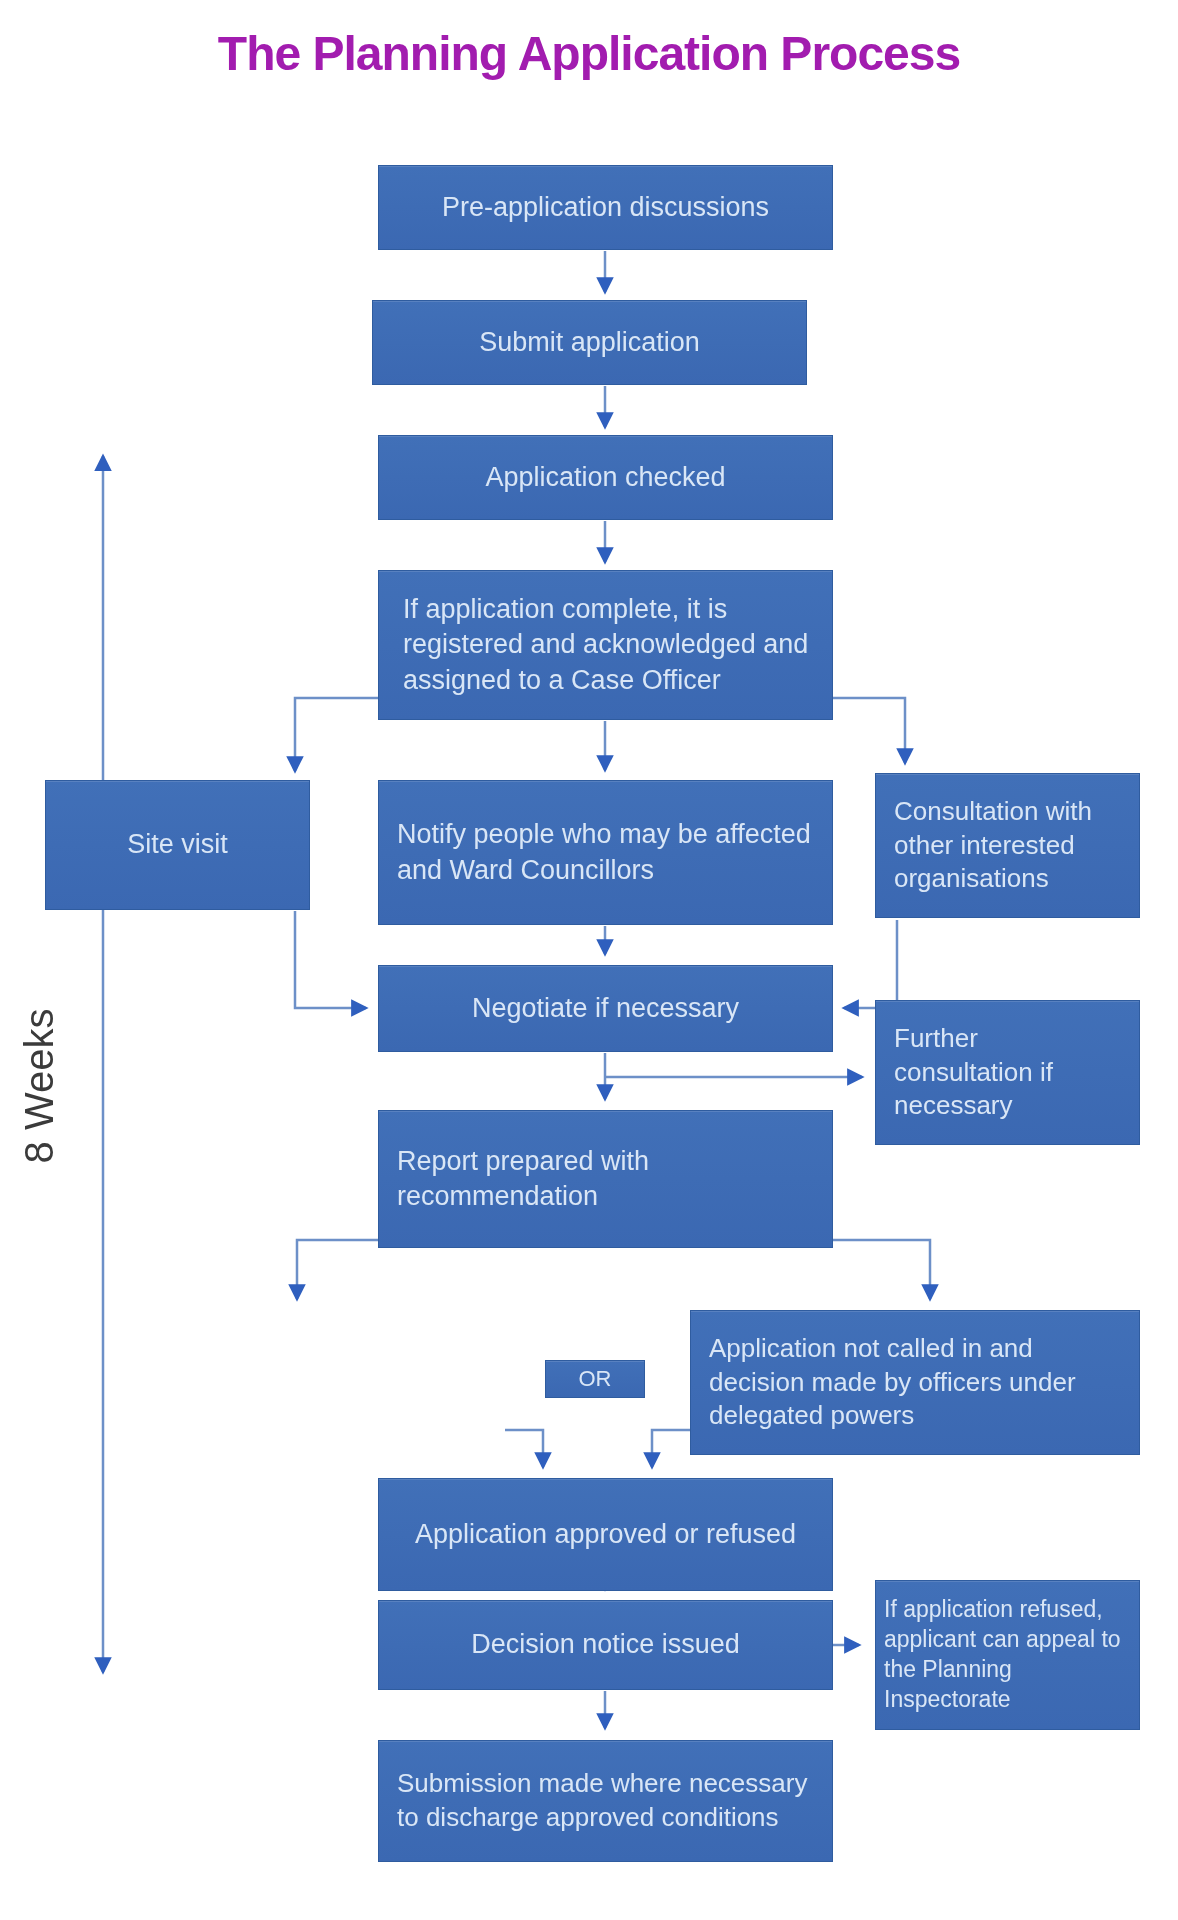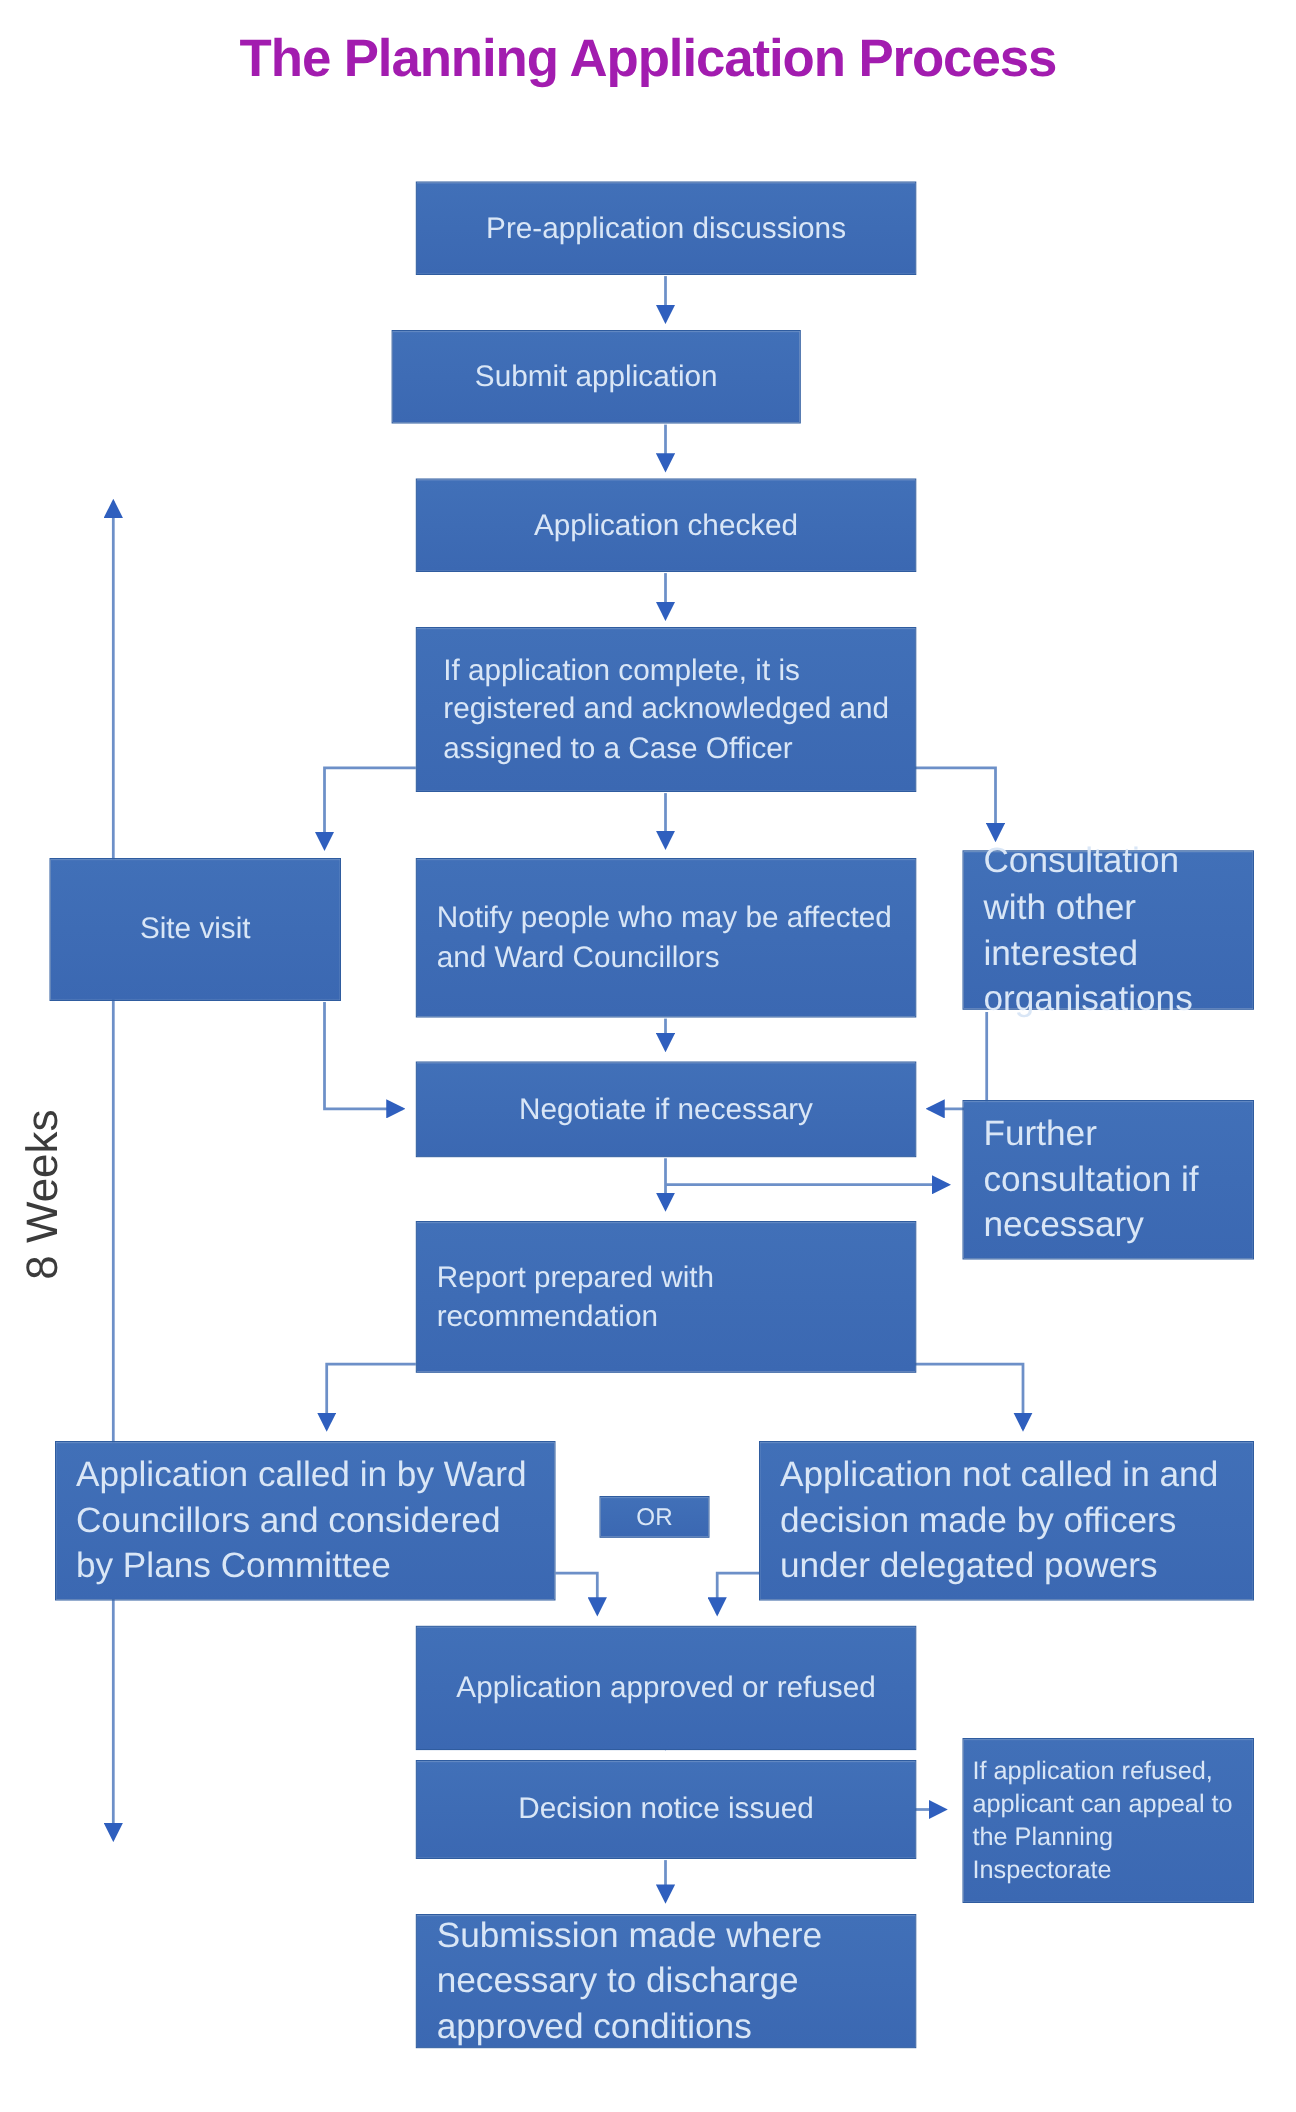--- a/index.html
+++ b/index.html
@@ -23,21 +23,21 @@
     position:absolute;z-index:2;
     background:linear-gradient(180deg,#4170b8 0%,#3b68b2 100%);
     border:1px solid #2f5c9f;
     color:#d9e6f6;
     display:flex;align-items:center;justify-content:center;
     text-align:left;
     font-size:27px;line-height:1.3;
     padding:8px 18px;box-sizing:border-box;
     box-shadow:inset 0 1px 0 rgba(255,255,255,0.12);
   }
-  .small{font-size:32px;}
+  .small{font-size:26px;}
   .tiny{font-size:23px;padding:6px 8px;}
   .or{font-size:22px;padding:2px 4px;}
   #weeks-label{
     position:absolute;z-index:0;
     left:-62px;top:1060px;width:210px;height:52px;
     transform:rotate(-90deg);
     text-align:center;
     font-size:40px;font-weight:500;color:#3b3b3b;
     white-space:nowrap;
   }
@@ -83,39 +83,38 @@
       <path d="M690 1430 L652 1430 L652 1467" marker-end="url(#ah)"></path>
 
       <path d="M605 1569 L605 1589" marker-end="url(#ah)"></path>
       <path d="M832 1645 L859 1645" marker-end="url(#ah)"></path>
       <path d="M605 1691 L605 1728" marker-end="url(#ah)"></path>
     </g>
   </svg>
 
   <div class="node" style="left:378px;top:165px;width:455px;height:85px;">Pre-application discussions</div>
 
-  <div class="node" style="left:356px;top:300px;width:372px;height:85px;">Submit application</div>
+  <div class="node" style="left:372px;top:300px;width:435px;height:85px;">Submit application</div>
 
   <div class="node" style="left:378px;top:435px;width:455px;height:85px;">Application checked</div>
 
   <div class="node" style="left:378px;top:570px;width:455px;height:150px;padding-left:24px;">If application complete, it is registered and acknowledged and assigned to a Case Officer</div>
 
   <div class="node" style="left:45px;top:780px;width:265px;height:130px;">Site visit</div>
 
   <div class="node" style="left:378px;top:780px;width:455px;height:145px;">Notify people who may be affected and Ward Councillors</div>
 
   <div class="node small" style="left:875px;top:773px;width:265px;height:145px;">Consultation with other interested organisations</div>
 
   <div class="node" style="left:378px;top:965px;width:455px;height:87px;">Negotiate if necessary</div>
 
   <div class="node small" style="left:875px;top:1000px;width:265px;height:145px;">Further consultation if necessary</div>
 
   <div class="node" style="left:378px;top:1110px;width:455px;height:138px;">Report prepared with recommendation</div>
 
-  <div class="node small" style="left:50px;top:1310px;width:455px;height:145px;">Application called in by Ward Councillors and considered by Plans Committee</div>
 
   <div class="node or" style="left:545px;top:1360px;width:100px;height:38px;">OR</div>
 
   <div class="node small" style="left:690px;top:1310px;width:450px;height:145px;">Application not called in and decision made by officers under delegated powers</div>
 
   <div class="node" style="left:378px;top:1478px;width:455px;height:113px;">Application approved or refused</div>
 
   <div class="node" style="left:378px;top:1600px;width:455px;height:90px;">Decision notice issued</div>
 
   <div class="node tiny" style="left:875px;top:1580px;width:265px;height:150px;">If application refused, applicant can appeal to the Planning Inspectorate</div>

